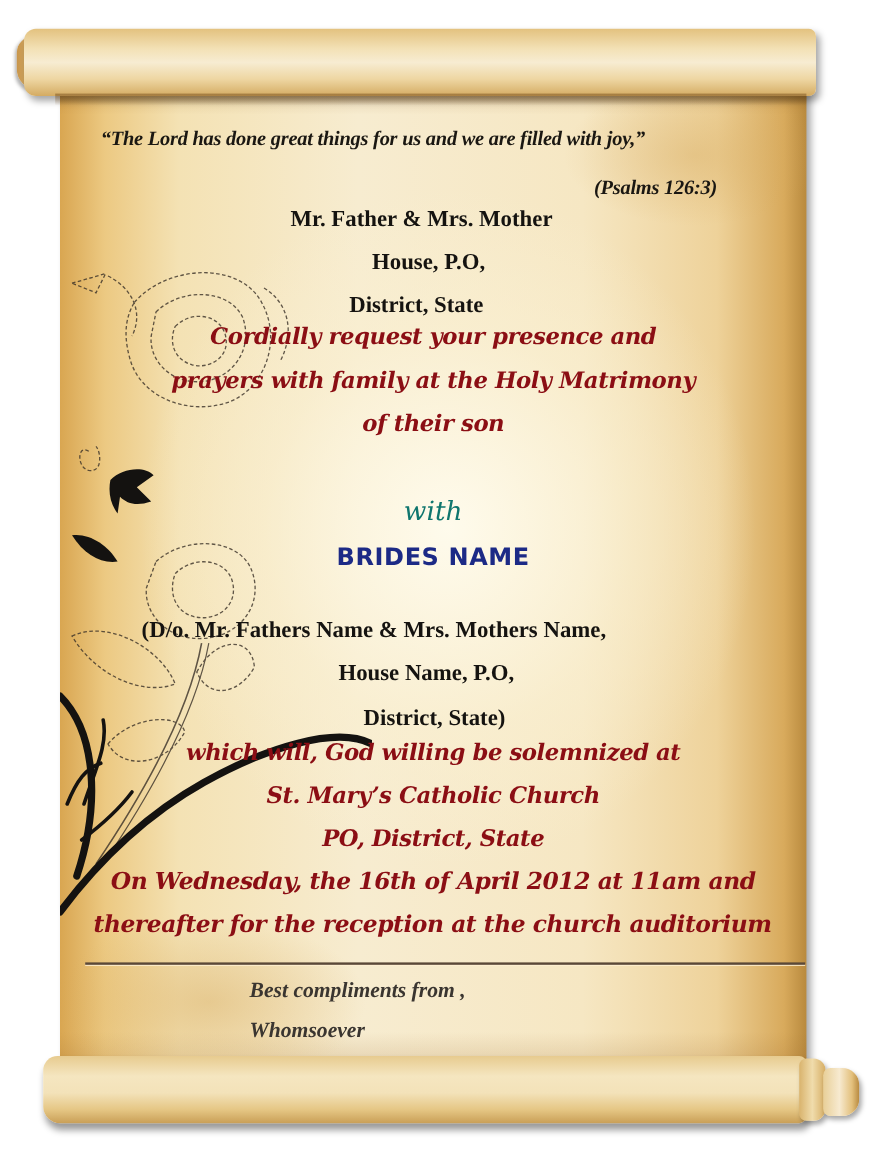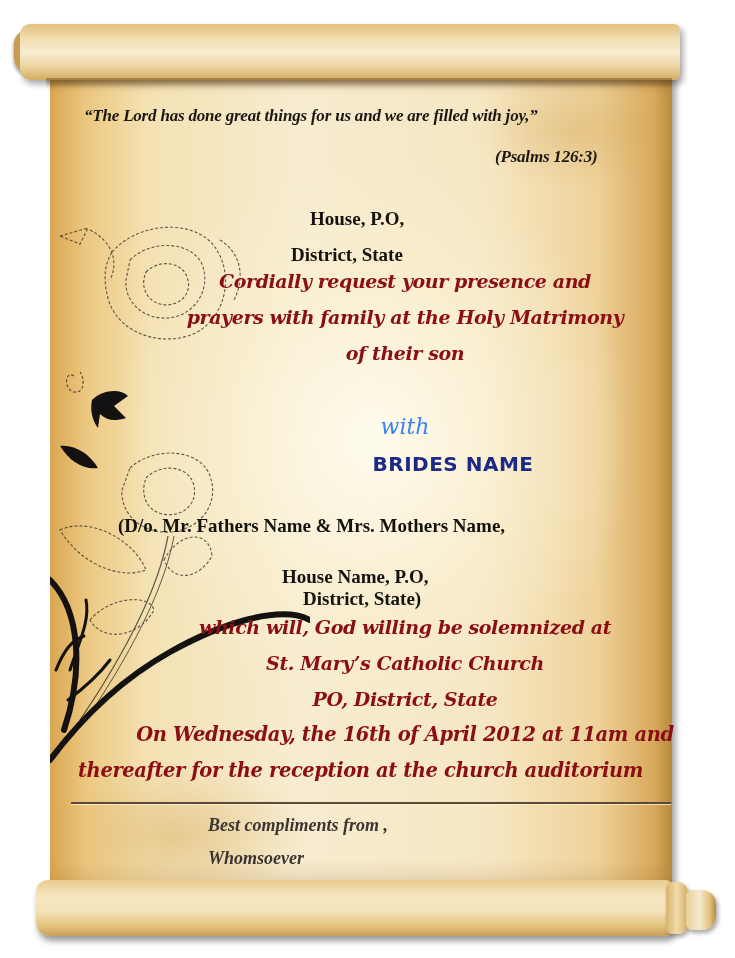--- a/index.html
+++ b/index.html
@@ -62,27 +62,27 @@
       position: absolute; left: 686px; top: 890px; width: 30px; height: 40px;
       border-radius: 6px 14px 14px 6px;
       background: linear-gradient(90deg, #e8cf98 0%, #f7ead0 45%, #e3c07c 80%, #b88a40 100%);
       box-shadow: 2px 3px 4px rgba(0,0,0,0.35);
     }
 
     .deco { position: absolute; left: 50px; top: 200px; width: 260px; height: 640px; pointer-events: none; }
 
     .content { position: absolute; left: 0; top: 0; width: 735px; height: 744px; }
     .line { position: absolute; white-space: nowrap; }
-    .center { left: 50px; width: 622px; text-align: center; margin-left: 44px; }
+    .center { left: 50px; width: 622px; text-align: center; }
 
     .verse { font-style: italic; font-weight: bold; font-size: 17px; color: #1a1712; letter-spacing: -0.2px; }
     .blk { font-weight: bold; font-size: 19px; color: #151310; }
     .red { font-family: "DejaVu Serif", serif; font-style: italic; font-weight: bold; font-size: 19px; color: #8b0e14; letter-spacing: -0.4px; }
     .name { font-family: "DejaVu Sans", sans-serif; font-weight: bold; color: #1c2a86; letter-spacing: 0.5px; }
-    .with { font-family: "DejaVu Serif", serif; font-style: italic; font-size: 22px; color: #3b82f6; }
+    .with { font-family: "DejaVu Serif", serif; font-style: italic; font-size: 22px; color: #0f766e; }
     .sig { font-style: italic; font-weight: bold; font-size: 18px; color: #3a3530; }
 
     .rule {
       position: absolute; left: 71px; top: 802px; width: 600px; height: 2px;
       background: #5a4838; box-shadow: 0 1px 0 rgba(255,240,210,0.8);
     }
   </style>
 </head>
 <body>
 
@@ -130,32 +130,33 @@
       <path d="M20 470 C30 440, 40 420, 36 400" stroke-width="3"></path>
       <path d="M6 470 C14 450, 22 440, 34 436" stroke-width="3"></path>
       <path d="M18 500 C34 488, 48 476, 60 460" stroke-width="3"></path>
     </g>
   </svg>
 
   <div class="content">
     <div class="line verse" style="left:84px; top:106px;">“The Lord has done great things for us and we are filled with joy,”</div>
     <div class="line verse" style="left:495px; top:147px;">(Psalms 126:3)</div>
 
+    <div class="line blk" style="left:242px; top:172px;">Mr. Father &amp; Mrs. Mother</div>
     <div class="line blk" style="left:310px; top:208px;">House, P.O,</div>
     <div class="line blk" style="left:291px; top:244px;">District, State</div>
 
     <div class="line red center" style="top:270px;">Cordially request your presence and</div>
     <div class="line red center" style="top:306px;">prayers with family at the Holy Matrimony</div>
     <div class="line red center" style="top:342px;">of their son</div>
 
     <div class="line with center" style="top:414px;">with</div>
-    <div class="line name center" style="top:452px; font-size:20px; text-transform: uppercase; padding-left: 48px;">brides name</div>
+    <div class="line name center" style="top:452px; font-size:20px; text-transform: uppercase;">brides name</div>
 
     <div class="line blk" style="left:118px; top:515px;">(D/o. Mr. Fathers Name &amp; Mrs. Mothers Name,</div>
-    <div class="line blk" style="left:282px; top:551px;margin-top:15px;">House Name,  P.O,</div>
+    <div class="line blk" style="left:282px; top:551px;">House Name,  P.O,</div>
     <div class="line blk" style="left:303px; top:566px;margin-top:22px;">District, State)</div>
 
     <div class="line red center" style="top:616px;">which will, God willing be solemnized at</div>
     <div class="line red center" style="top:688px;">PO, District, State</div>
     <div class="line red center" style="top:652px;">St. Mary’s  Catholic Church</div>
     <div class="line red center" style="top:723px; font-size:19.5px;">On Wednesday, the 16th of April 2012 at 11am and</div>
     <div class="line red" style="left:78px; top:759px; font-size:19.5px;">thereafter for the reception at the church auditorium</div>
 
     <div class="rule"></div>
 

